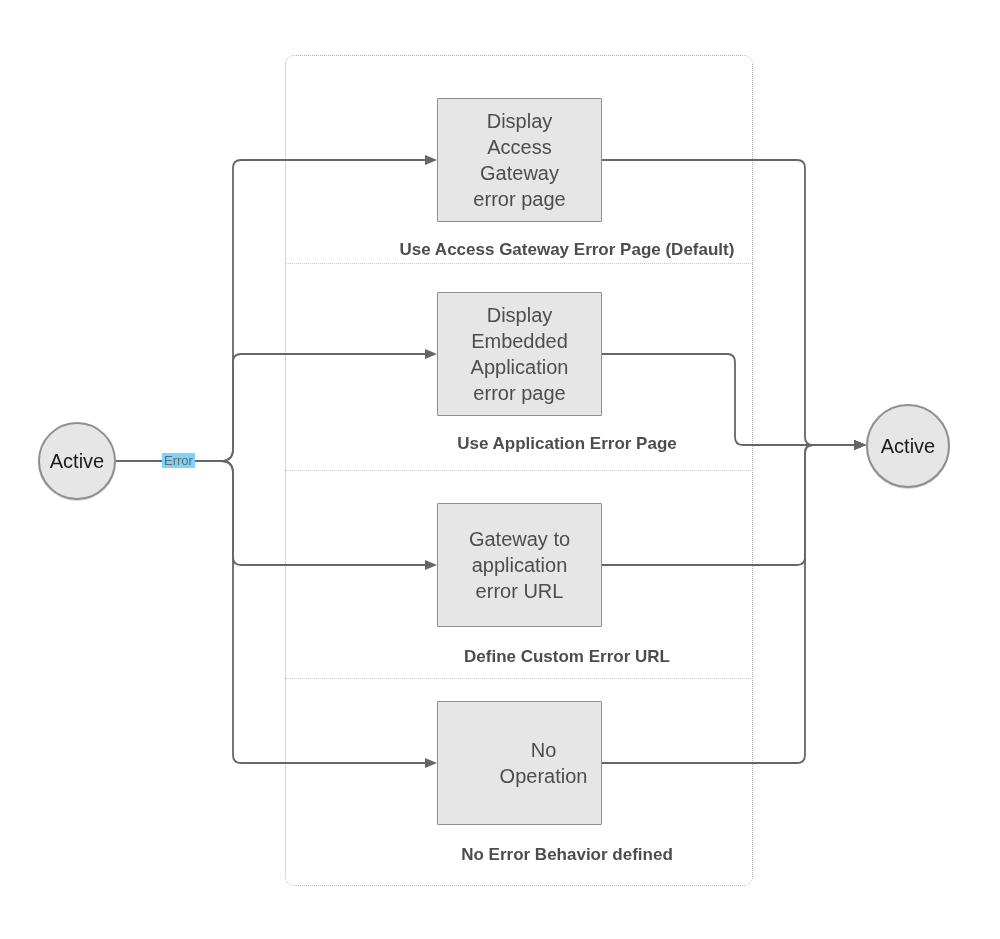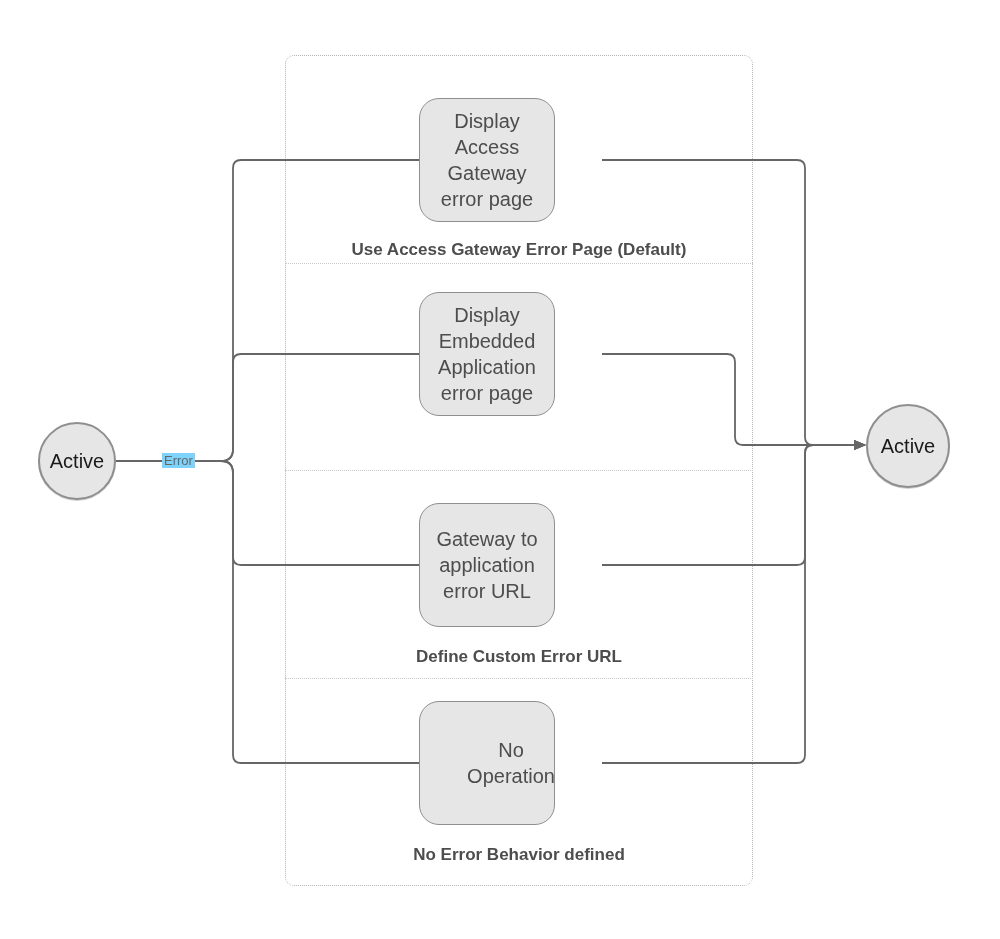--- a/index.html
+++ b/index.html
@@ -29,39 +29,40 @@
   }
   .lane-divider.d1{top:263px;}
   .lane-divider.d2{top:470px;}
   .lane-divider.d3{top:678px;}
   
   svg.edges{position:absolute;left:0;top:0;z-index:1;}
   svg.edges path.conn{fill:none;stroke:var(--edge);stroke-width:1.8px;}
   svg.edges marker path{fill:var(--edge);stroke:none;}
   
   .task{
-    position:absolute;left:419px;width:136px;height:124px;
+    position:absolute;left:437px;width:165px;height:124px;
     background:var(--node-fill);
-    border:1.5px solid var(--node-border);border-radius:20px;
+    border:1.5px solid var(--node-border);border-radius:1px;
     box-sizing:border-box;display:flex;align-items:center;justify-content:center;
     z-index:2;
   }
   .task .task-text{
     white-space:pre-line;text-align:center;
     font-size:20px;line-height:26px;color:var(--box-text);
   }
   .task.t1{top:98px;}
   .task.t2{top:292px;}
   .task.t3{top:503px;}
   .task.t4{top:701px;padding-left:48px;}
   
   .lane-label{
     position:absolute;left:285px;width:468px;height:20px;
     text-align:center;font-size:17px;font-weight:bold;color:var(--label-text);
     z-index:2;
+    padding-left:48px;
   }
   .lane-label.l1{top:240px;}
   .lane-label.l2{top:434px;}
   .lane-label.l3{top:647px;}
   .lane-label.l4{top:845px;}
   
   .state{
     position:absolute;border-radius:50%;
     background:var(--node-fill);border:2px solid var(--node-border);
     box-sizing:border-box;display:flex;align-items:center;justify-content:center;
@@ -131,16 +132,17 @@
   <div class="task t3">
     <span class="task-text">Gateway to
 application
 error URL</span>
   </div>
   <div class="task t4">
     <span class="task-text">No Operation</span>
   </div>
 
   <div class="lane-label l1">Use Access Gateway Error Page (Default)</div>
+  <div class="lane-label l2">Use Application Error Page</div>
   <div class="lane-label l4">No Error Behavior defined</div>
   <div class="lane-label l3">Define Custom Error URL</div>
 
 </div>
 
 </body></html>

